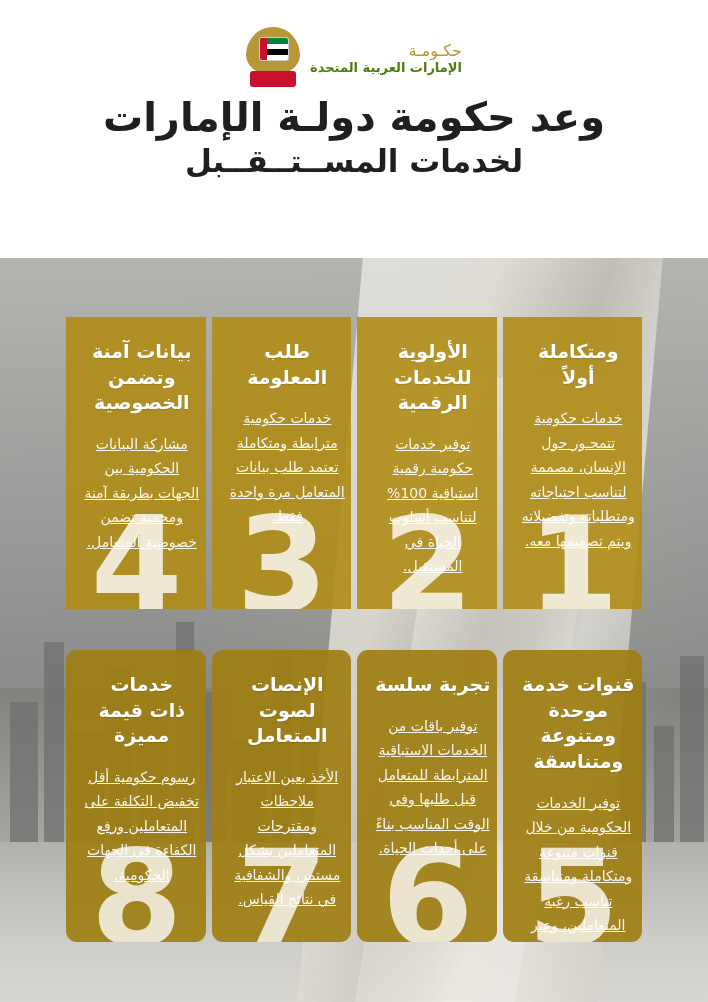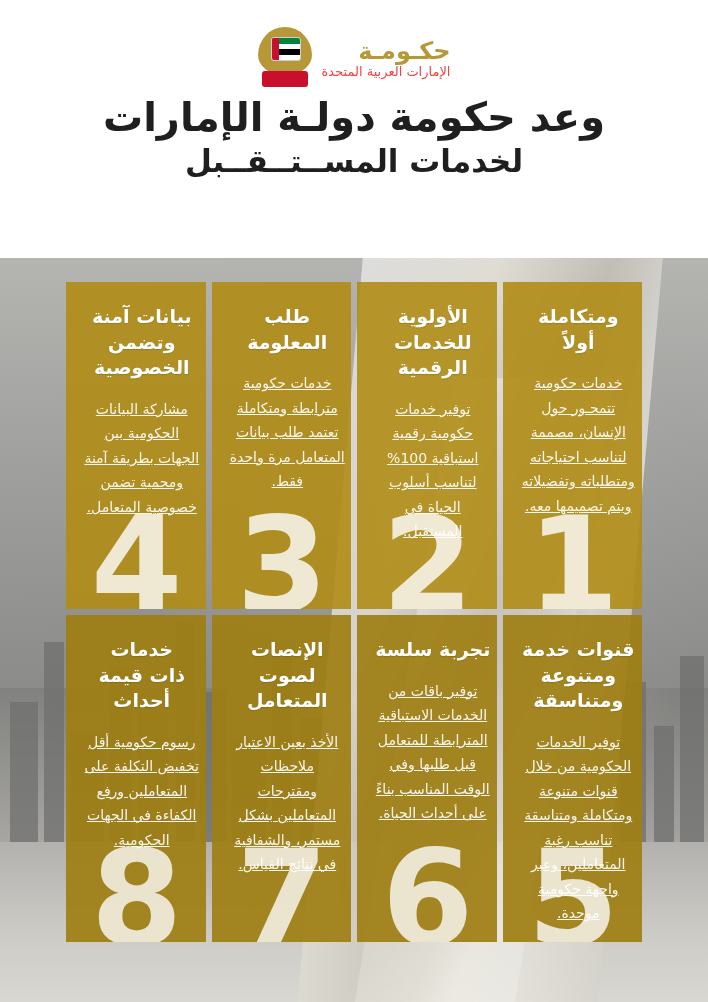--- a/index.html
+++ b/index.html
@@ -51,22 +51,22 @@
   }
   .emblem .tail{
     position:absolute;left:18px;top:38px;width:18px;height:18px;
     background:#b79838;border-radius:0 0 50% 50%;
   }
   .gov-text{
     text-align:right;
     line-height:1.15;
     color:#b79838;
   }
-  .gov-line1{font-size:24px;font-weight:bold;letter-spacing:1px;}
-  .gov-line2{font-size:13px;font-weight:normal;color:#ef4444;}
+  .gov-line1{font-size:16px;font-weight:normal;letter-spacing:1px;}
+  .gov-line2{font-size:13px;font-weight:bold;color:#4d7c0f;}
 
   .title-block{
     text-align:center;
     color:#1f1f1f;
   }
   .title-l1{
     font-size:40px;font-weight:bold;letter-spacing:1px;line-height:1.25;
   }
   .title-l2{
     font-size:31px;font-weight:bold;letter-spacing:1px;line-height:1.25;
@@ -116,22 +116,23 @@
     gap:6px;
   }
   .card{
     position:relative;
     background:rgba(176,141,22,0.90);
     padding:22px 2px 0 14px;
     box-sizing:border-box;
     overflow:hidden;
     color:#ffffff;
     text-align:center;
-  }
-  .card.dark{background:rgba(158,126,18,0.92);}
+    margin-top:35px;
+  }
+  .card.dark{background:rgba(158,126,18,0.92);border-radius:11px;}
   .card-title{
     font-size:19px;font-weight:bold;line-height:1.35;
     margin-bottom:16px;
     text-shadow:0 1px 1px rgba(0,0,0,.12);
   }
   .card-desc{
     font-size:14px;line-height:1.75;
     color:rgba(255,255,255,0.92);
     padding:0 4px;
     text-decoration:underline;
@@ -234,20 +235,21 @@
       <div>وتضمن</div>
       <div>الخصوصية</div>
     </div>
     <div class="card-desc">مشاركة البيانات الحكومية بين الجهات بطريقة آمنة ومحمية تضمن خصوصية المتعامل.</div>
     <div class="card-num">4</div>
   </div>
 
   <div class="card dark">
     <div class="card-title">
       <div>قنوات خدمة</div>
+      <div>موحدة</div>
       <div>ومتنوعة</div>
       <div>ومتناسقة</div>
     </div>
     <div class="card-desc">توفير الخدمات الحكومية من خلال قنوات متنوعة ومتكاملة ومتناسقة تناسب رغبة المتعاملين، وعبر واجهة حكومية موحدة.</div>
     <div class="card-num">5</div>
   </div>
 
   <div class="card dark">
     <div class="card-title">
       <div>تجربة سلسة</div>
@@ -263,19 +265,19 @@
       <div>المتعامل</div>
     </div>
     <div class="card-desc">الأخذ بعين الاعتبار ملاحظات ومقترحات المتعاملين بشكل مستمر، والشفافية في نتائج القياس.</div>
     <div class="card-num">7</div>
   </div>
 
   <div class="card dark">
     <div class="card-title">
       <div>خدمات</div>
       <div>ذات قيمة</div>
-      <div>أحداث</div>
+      <div>مميزة</div>
     </div>
     <div class="card-desc">رسوم حكومية أقل تخفيض التكلفة على المتعاملين ورفع الكفاءة في الجهات الحكومية.</div>
     <div class="card-num">8</div>
   </div>
 
 </div>
 
 </body></html>

